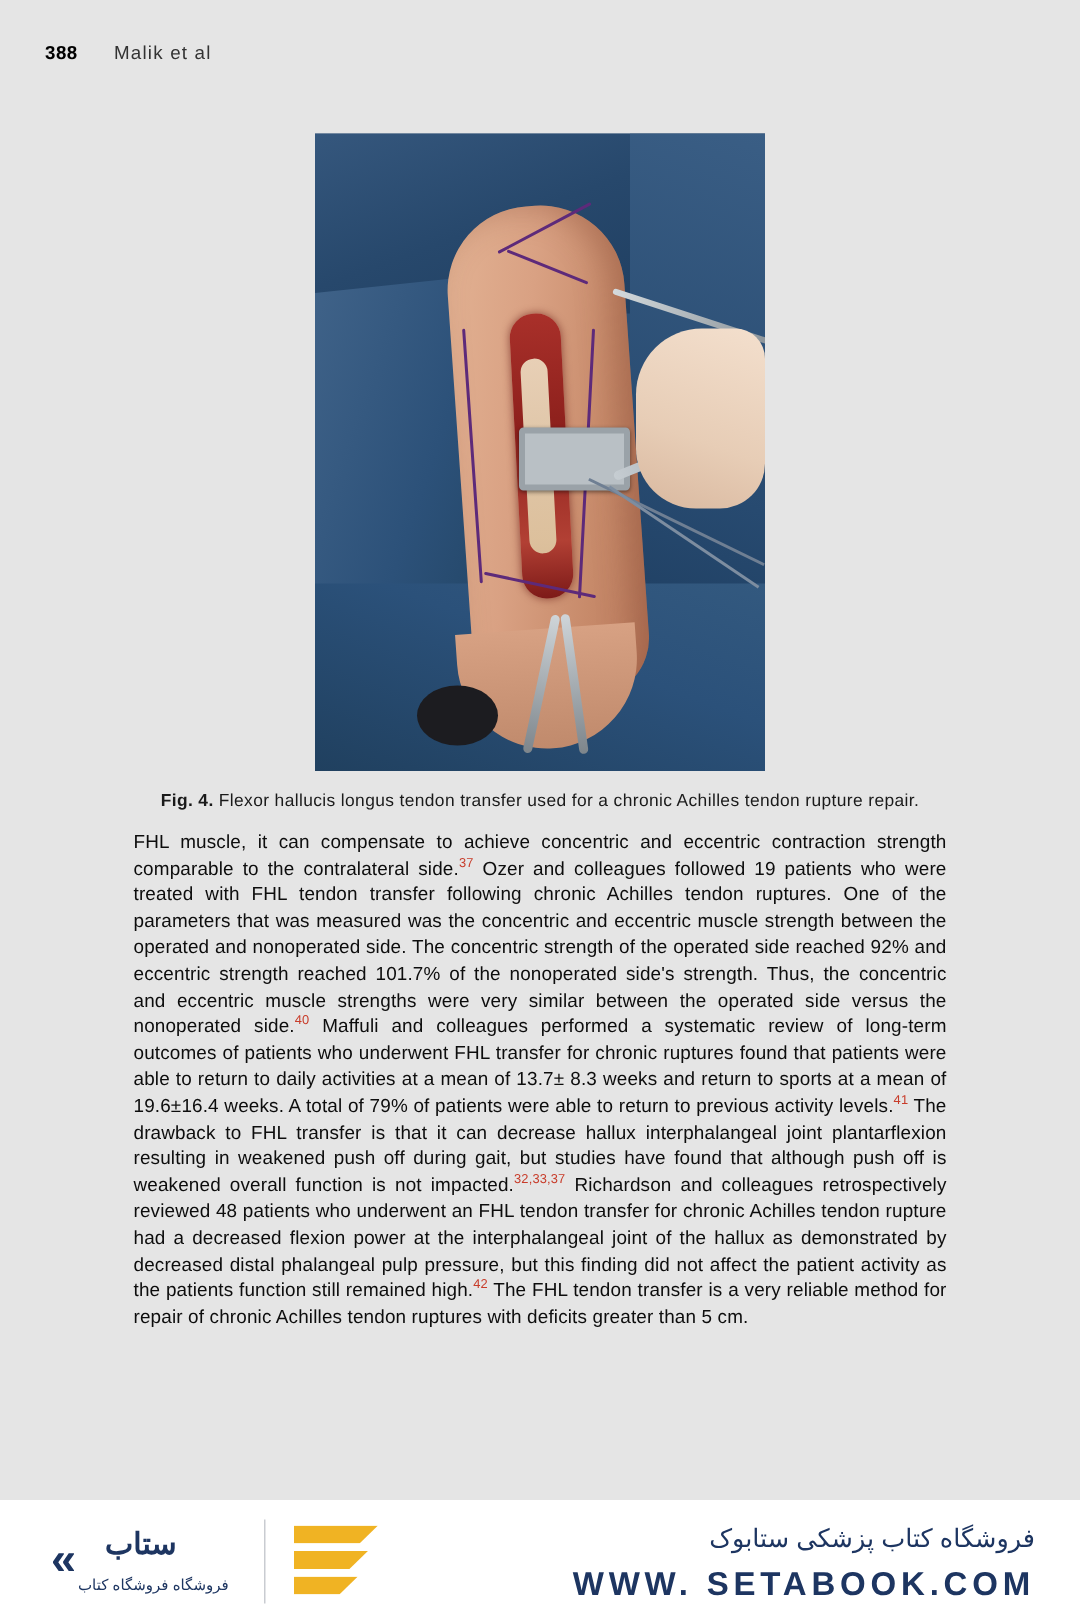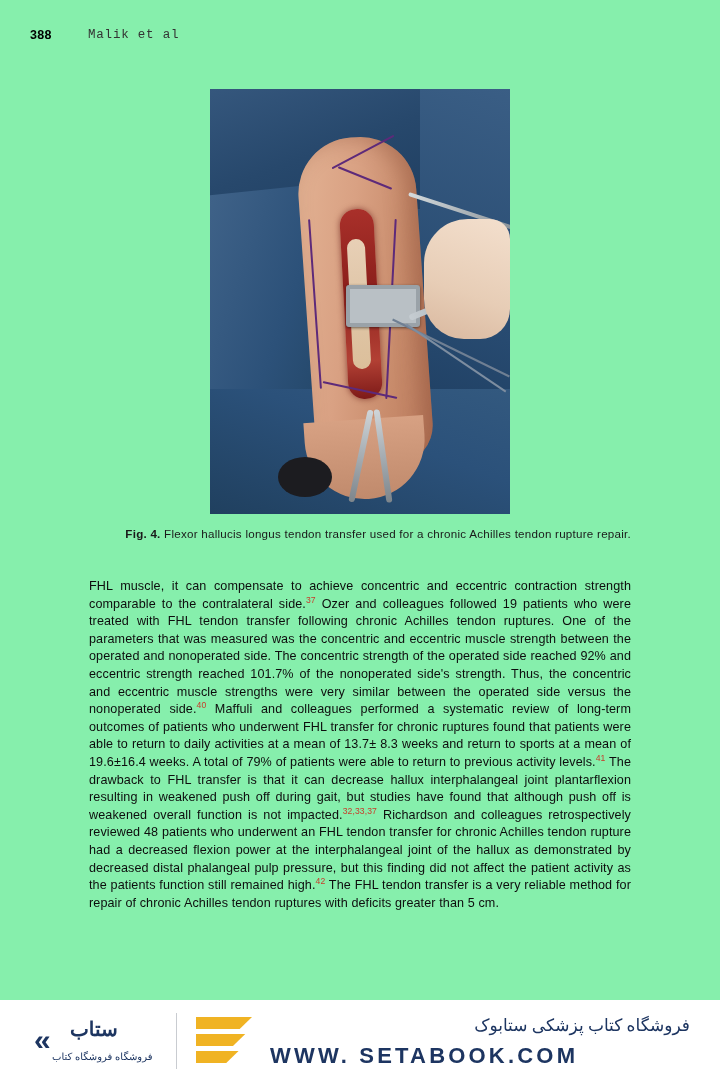--- a/index.html
+++ b/index.html
@@ -13,45 +13,44 @@
     font-family: "Liberation Sans", sans-serif;
     color: #000000;
     position: relative;
     overflow: hidden;
   }
   .page {
     position: absolute;
     left: 0; top: 0;
     width: 720px;
     height: 1080px;
-    background: #86efac;
+    background: #e5e5e5;
   }
 
   
   .running-head {
     position: absolute;
     left: 0; top: 28px;
     width: 720px;
     height: 22px;
   }
   .page-number {
     position: absolute;
     left: 30px; top: 0;
     font-size: 12.5px;
     font-weight: bold;
     letter-spacing: 0.3px;
     color: #000;
   }
   .head-authors {
     position: absolute;
-    left: 88px; top: 0;
+    left: 76px; top: 0;
     font-size: 12.5px;
     letter-spacing: 0.8px;
     color: #333;
-    font-family: Liberation Mono, monospace;
   }
 
   
   .figure-block {
     position: absolute;
     left: 89px; top: 89px;
     width: 542px;
   }
   .figure-image {
     position: relative;
@@ -193,31 +192,31 @@
     background: #1c1c20;
     border-radius: 50%;
   }
 
   .figure-caption {
     margin-top: 12px;
     font-size: 11.6px;
     line-height: 15.5px;
     color: #1a1a1a;
     letter-spacing: 0.25px;
-    text-align: right;
+    text-align: center;
   }
   .figure-caption .fig-label {
     font-weight: bold;
   }
 
   
   .body-col {
     position: absolute;
     left: 89px;
-    top: 578px;
+    top: 553px;
     width: 542px;
     font-size: 12.6px;
     line-height: 17.6px;
     color: #0d0d0d;
     letter-spacing: 0.1px;
   }
   .body-col p {
     margin: 0;
     text-align: justify;
   }
@@ -290,26 +289,26 @@
   .mark-bar.b2 { top: 19px; clip-path: polygon(0 0, 88% 0, 66% 100%, 0 100%); }
   .mark-bar.b3 { top: 36px; clip-path: polygon(0 0, 76% 0, 54% 100%, 0 100%); }
   .footer-fa-text {
     position: absolute;
     right: 30px; top: 14px;
     width: 420px;
     text-align: right;
     font-size: 17px;
     color: #1d3561;
     direction: rtl;
-    font-family: Liberation Serif, serif;
   }
   .footer-url {
     position: absolute;
     right: 30px; top: 42px;
     width: 420px;
+    text-align: right;
     font-size: 22px;
     font-weight: bold;
     color: #1d3561;
     letter-spacing: 3.2px;
   }
 </style>
 </head>
 <body>
 
 <div class="page">

